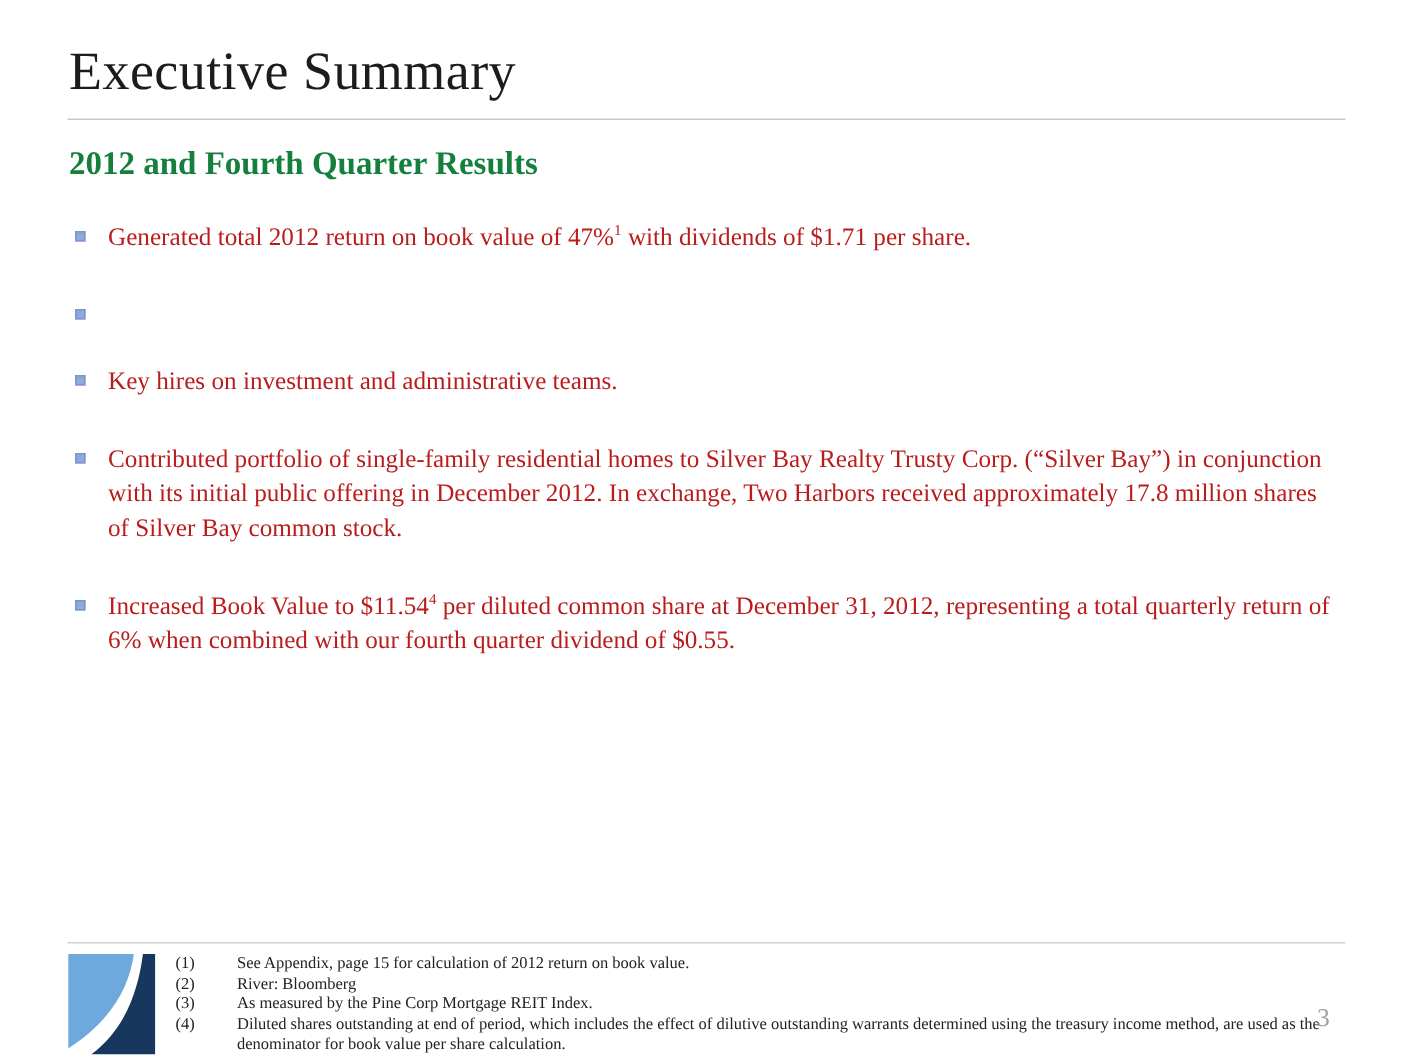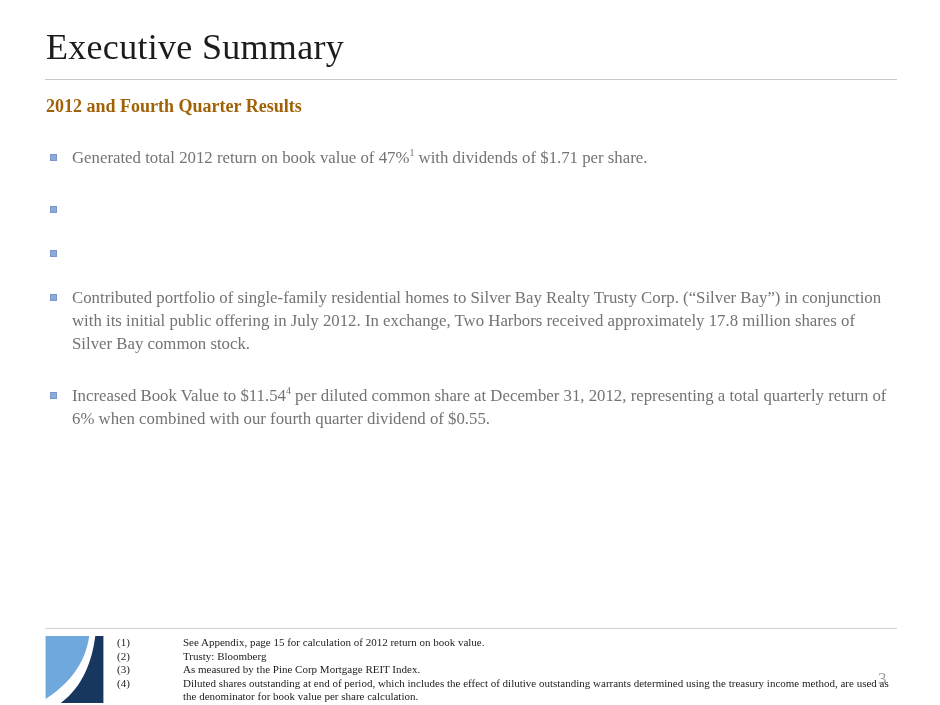--- a/index.html
+++ b/index.html
@@ -17,49 +17,49 @@
     position:absolute; left:46px; top:26px;
     font-size:36px; font-weight:400; color:#1c1c1c;
     letter-spacing:0.3px; white-space:nowrap;
   }
   .title-rule {
     position:absolute; left:45px; top:79px; width:852px; height:1px;
     background:#c9c9c9;
   }
   .heading {
     position:absolute; left:46px; top:96px;
-    font-size:18px; font-weight:700; color:#a16207;
+    font-size:22px; font-weight:700; color:#15803d;
   }
   .bullets {
     position:absolute; left:47px; top:146px; width:848px;
   }
   .bullet { display:flex; margin-bottom:29px; }
   .bullet .sq {
     width:7px; height:7px; margin:8px 15px 0 3px; flex:0 0 auto;
     border:1px solid #7B97C9;
   }
   .bullet p {
-    font-size:16.8px; line-height:23px; color:#737373;
+    font-size:16.8px; line-height:23px; color:#b91c1c;
   }
   .bullet sup, .sup {
     font-size:10px; line-height:0; vertical-align:super;
   }
   .footer-rule {
     position:absolute; left:45px; top:628px; width:852px; height:1px;
     background:#d2d2d2;
   }
   .logo {
     position:absolute; left:45px; top:636px; width:62px; height:67px;
   }
   .footnotes {
     position:absolute; left:117px; top:636px; width:780px;
   }
   .fn { display:flex; font-size:11px; line-height:13.5px; color:#222222; }
   .fn .num { width:41px; flex:0 0 auto; }
-  .fn .txt { flex:1 1 auto;margin-left:25px; }
+  .fn .txt { flex:1 1 auto; }
   .page-number {
     position:absolute; left:878px; top:669px;
     font-size:17px; color:#a0a0a0;
   }
 </style>
 </head>
 <body>
 
 <div class="slide">
 
@@ -72,24 +72,25 @@
   <div class="bullets">
       <div class="bullet">
         <span class="sq" style="background: rgb(142, 169, 219);"></span>
         <p>Generated total 2012 return on book value of 47%<sup>1</sup> with dividends of $1.71 per share.</p>
       </div>
       <div class="bullet">
         <span class="sq" style="background: rgb(142, 169, 219);"></span>
       </div>
       <div class="bullet">
         <span class="sq" style="background: rgb(142, 169, 219);"></span>
+        <p>Key hires on investment and administrative teams.</p>
       </div>
       <div class="bullet">
         <span class="sq" style="background: rgb(142, 169, 219);"></span>
-        <p>Contributed portfolio of single-family residential homes to Silver Bay Realty Trusty Corp. (“Silver Bay”) in conjunction with its initial public offering in July 2012. In exchange, Two Harbors received approximately 17.8 million shares of Silver Bay common stock.</p>
+        <p>Contributed portfolio of single-family residential homes to Silver Bay Realty Trusty Corp. (“Silver Bay”) in conjunction with its initial public offering in December 2012. In exchange, Two Harbors received approximately 17.8 million shares of Silver Bay common stock.</p>
       </div>
       <div class="bullet">
         <span class="sq" style="background: rgb(142, 169, 219);"></span>
         <p>Increased Book Value to $11.54<sup>4</sup> per diluted common share at December 31, 2012, representing a total quarterly return of 6% when combined with our fourth quarter dividend of $0.55.</p>
       </div>
     </div>
 
   <div class="footer-rule"></div>
 
   <svg class="logo" viewBox="0 0 60 66" xmlns="http://www.w3.org/2000/svg" aria-hidden="true">
@@ -97,21 +98,21 @@
     <path id="logo-dark" d="M49 0 H57 V66 H15 C37 50 46 24 49 0 Z" fill="#17375E"></path>
   </svg>
 
   <div class="footnotes">
       <div class="fn">
         <span class="num">(1)</span>
         <span class="txt">See Appendix, page 15 for calculation of 2012 return on book value.</span>
       </div>
       <div class="fn">
         <span class="num">(2)</span>
-        <span class="txt">Trusty: Bloomberg</span>
+        <span class="txt">River: Bloomberg</span>
       </div>
       <div class="fn">
         <span class="num">(3)</span>
         <span class="txt">As measured by the Pine Corp Mortgage REIT Index.</span>
       </div>
       <div class="fn">
         <span class="num">(4)</span>
         <span class="txt">Diluted shares outstanding at end of period, which includes the effect of dilutive outstanding warrants determined using the treasury income method, are used as the denominator for book value per share calculation.</span>
       </div>
     </div>

